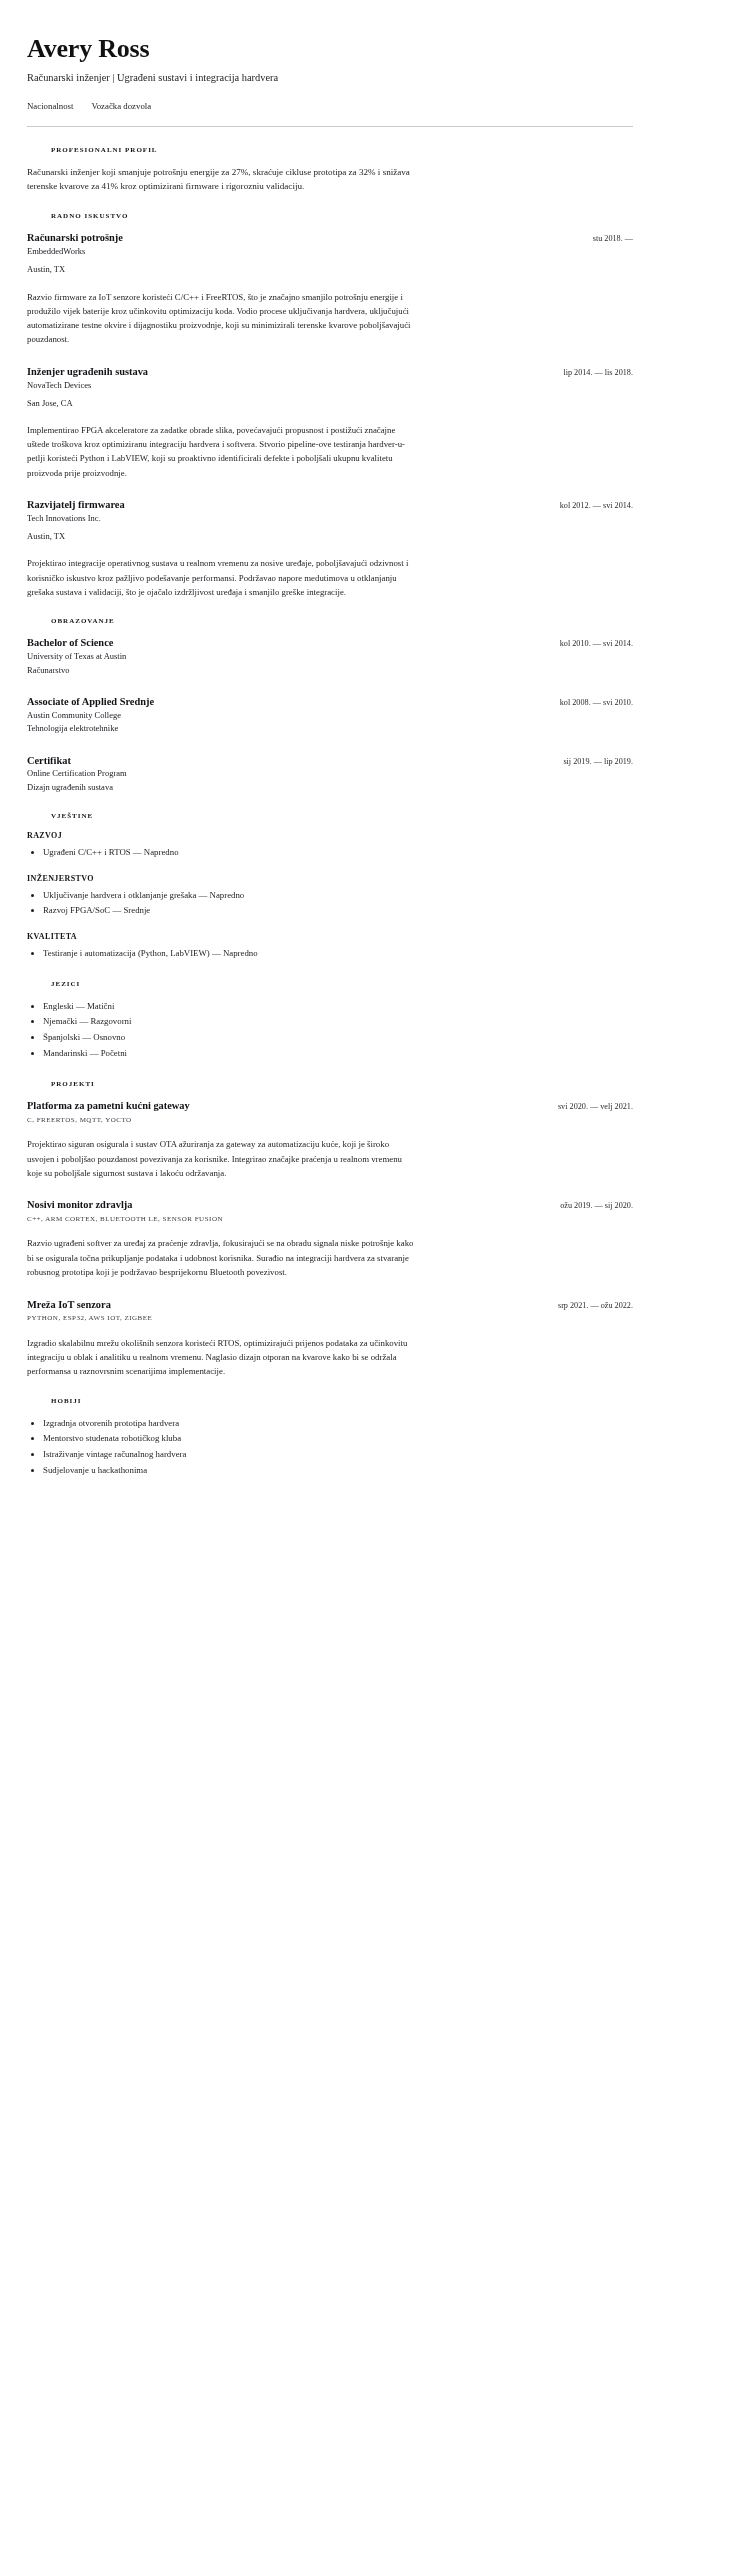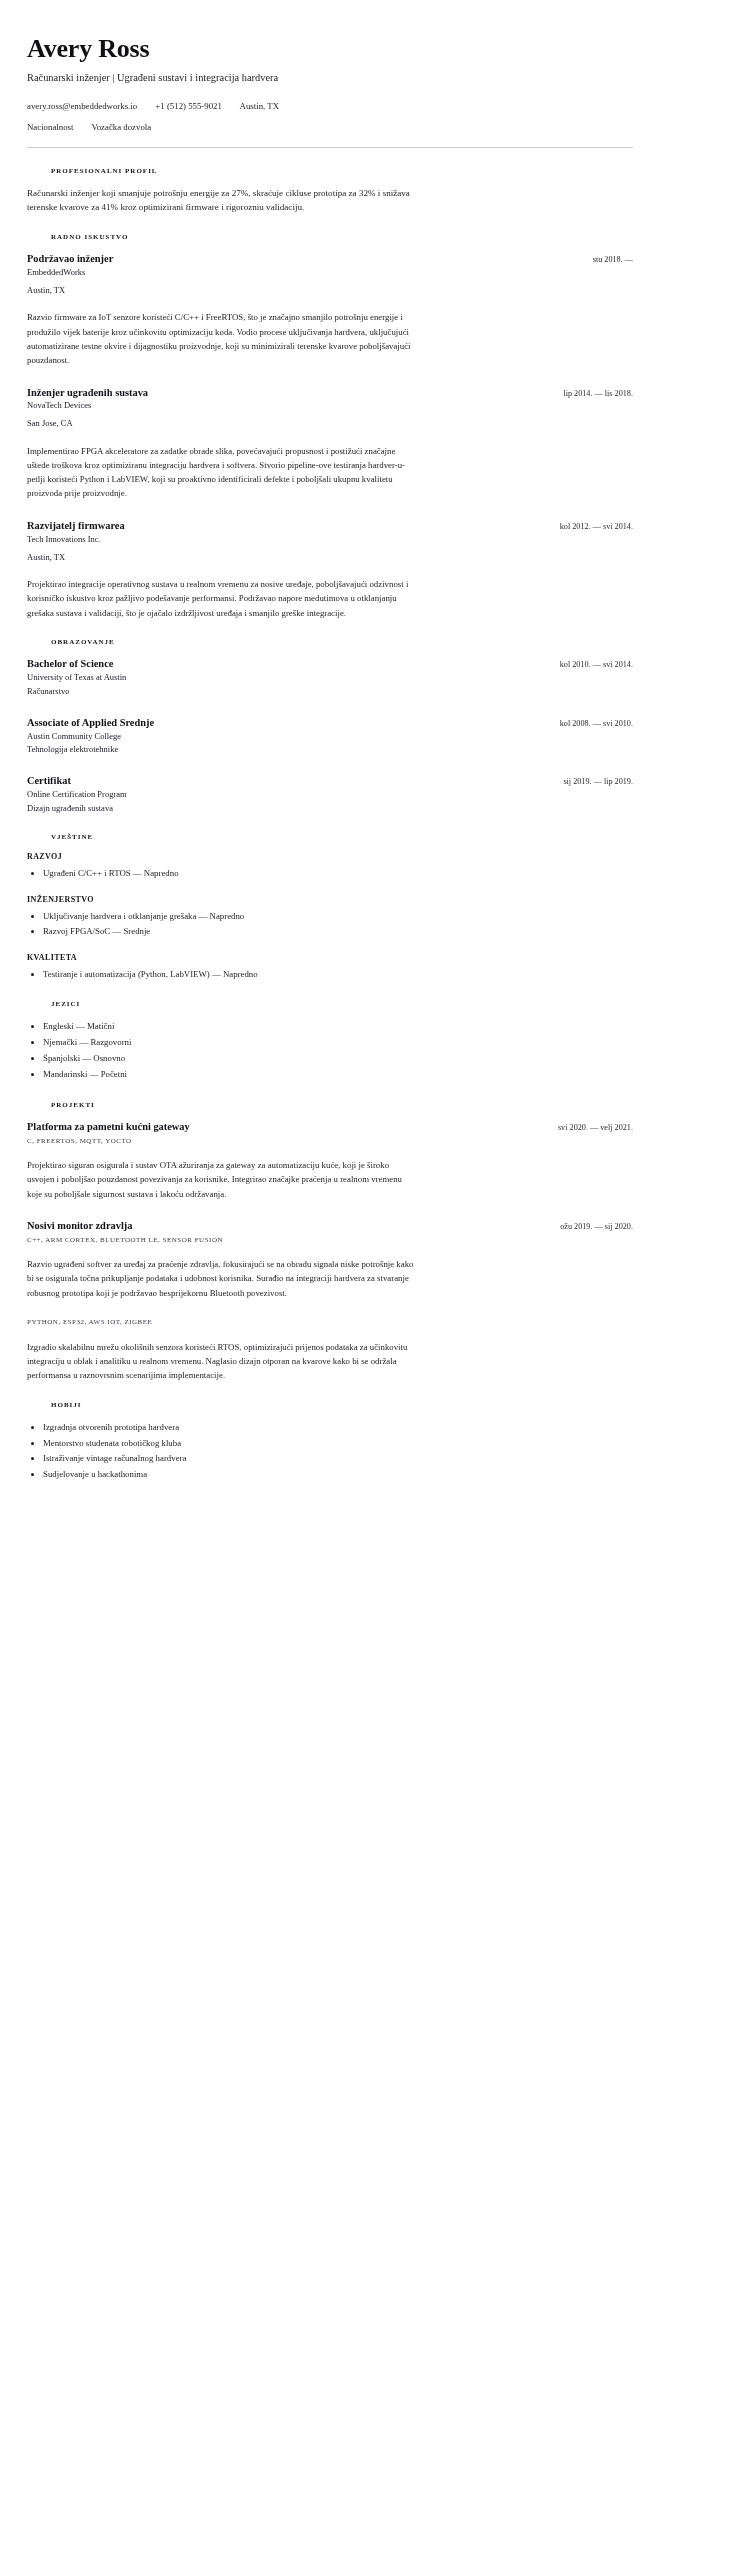--- a/index.html
+++ b/index.html
@@ -169,46 +169,41 @@
 </style>
 </head>
 <body>
 
 <div class="page">
 
   <header>
     <h1 class="name">Avery Ross</h1>
     <div class="headline">Računarski inženjer | Ugrađeni sustavi i integracija hardvera</div>
 
-    <div class="contact-row">
-      <span class="item">avery.ross@embeddedworks.io</span>
-      <span class="item">+1 (512) 555-9021</span>
-      <span class="item">Austin, TX</span>
-    </div>
 
 
     <div class="contact-row">
       <span class="item">Nacionalnost</span>
       <span class="item">Vozačka dozvola</span>
     </div>
 
     <hr class="rule">
   </header>
 
   <section class="section">
     <h2 class="section-title">Profesionalni profil</h2>
     <p class="summary-text">Računarski inženjer koji smanjuje potrošnju energije za 27%, skraćuje cikluse prototipa za 32% i snižava terenske kvarove za 41% kroz optimizirani firmware i rigorozniu validaciju.</p>
   </section>
 
   <section class="section">
     <h2 class="section-title">Radno iskustvo</h2>
 
     <div class="entry">
       <div class="entry-head">
-        <div class="entry-title">Podržavao inženjer</div>
+        <div class="entry-title">Računarski potrošnje</div>
         <div class="entry-date">stu 2018. —</div>
       </div>
       <div class="entry-sub">EmbeddedWorks</div>
       <div class="entry-meta">Austin, TX</div>
       <p class="entry-body">Razvio firmware za IoT senzore koristeći C/C++ i FreeRTOS, što je značajno smanjilo potrošnju energije i produžilo vijek baterije kroz učinkovitu optimizaciju koda. Vodio procese uključivanja hardvera, uključujući automatizirane testne okvire i dijagnostiku proizvodnje, koji su minimizirali terenske kvarove poboljšavajući pouzdanost.</p>
     </div>
 
     <div class="entry">
       <div class="entry-head">
         <div class="entry-title">Inženjer ugrađenih sustava</div>
@@ -312,20 +307,24 @@
     <div class="entry">
       <div class="entry-head">
         <div class="entry-title">Nosivi monitor zdravlja</div>
         <div class="entry-date">ožu 2019. — sij 2020.</div>
       </div>
       <div class="entry-tags">C++, ARM Cortex, Bluetooth LE, Sensor Fusion</div>
       <p class="entry-body">Razvio ugrađeni softver za uređaj za praćenje zdravlja, fokusirajući se na obradu signala niske potrošnje kako bi se osigurala točna prikupljanje podataka i udobnost korisnika. Surađio na integraciji hardvera za stvaranje robusnog prototipa koji je podržavao besprijekornu Bluetooth povezivost.</p>
     </div>
 
     <div class="entry">
+      <div class="entry-head">
+        <div class="entry-title">Mreža IoT senzora</div>
+        <div class="entry-date">srp 2021. — ožu 2022.</div>
+      </div>
       <div class="entry-tags">Python, ESP32, AWS IoT, Zigbee</div>
       <p class="entry-body">Izgradio skalabilnu mrežu okolišnih senzora koristeći RTOS, optimizirajući prijenos podataka za učinkovitu integraciju u oblak i analitiku u realnom vremenu. Naglasio dizajn otporan na kvarove kako bi se održala performansa u raznovrsnim scenarijima implementacije.</p>
     </div>
   </section>
 
 
   <section class="section">
     <h2 class="section-title">Hobiji</h2>
     <ul class="bullets tight">
       <li>Izgradnja otvorenih prototipa hardvera</li>

